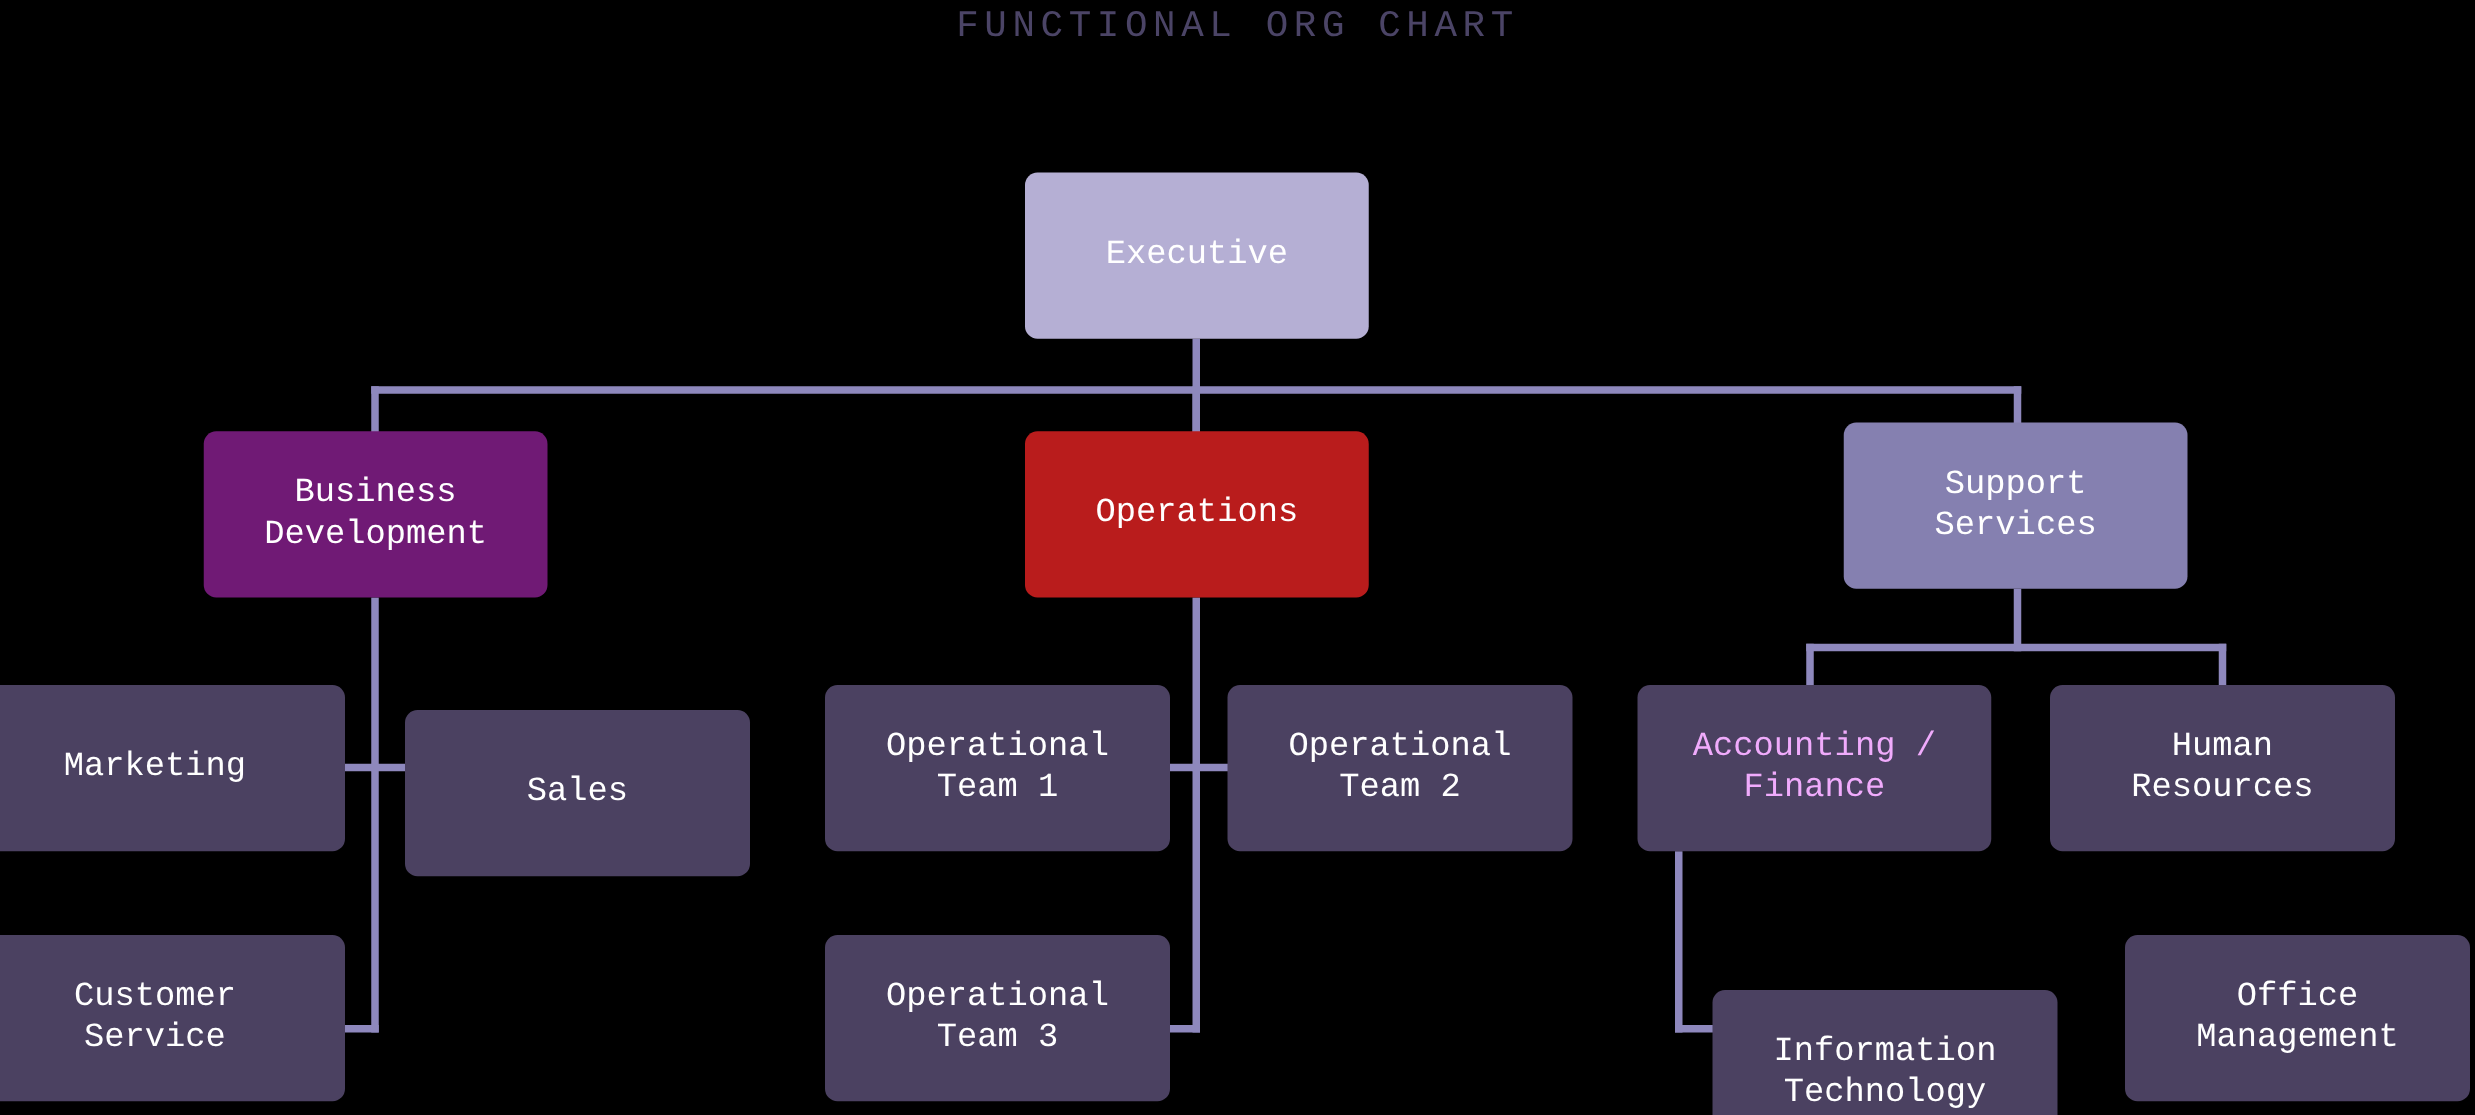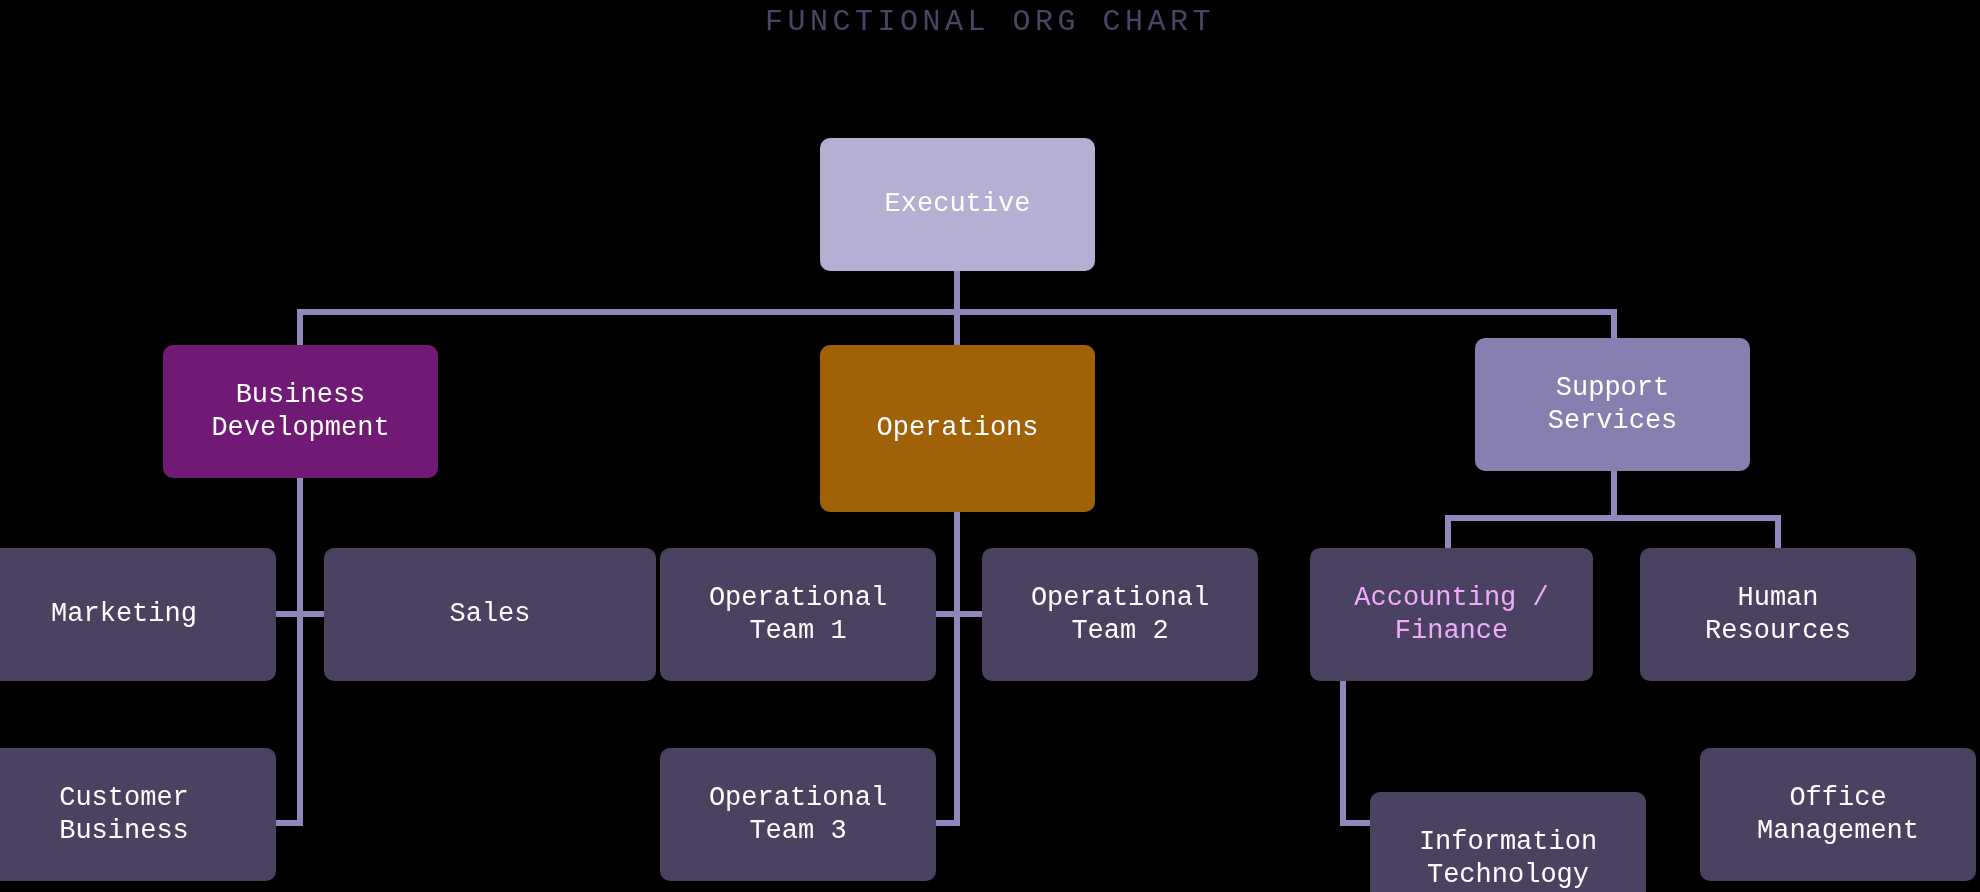--- a/index.html
+++ b/index.html
@@ -93,27 +93,27 @@
       <div class="connector" style="left: 1445px; top: 515px; width: 6px; height: 40px; background: rgb(142, 136, 189);"></div>
       <div class="connector" style="left: 1775px; top: 515px; width: 6px; height: 40px; background: rgb(142, 136, 189);"></div>
       <div class="connector" style="left: 1340px; top: 681px; width: 6px; height: 145px; background: rgb(142, 136, 189);"></div>
       <div class="connector" style="left: 1340px; top: 820px; width: 60px; height: 6px; background: rgb(142, 136, 189);"></div>
     </div>
 
   <div id="node-layer">
       <div class="node level-0" style="left: 820px; top: 138px; width: 275px; height: 133px; color: rgb(255, 255, 255); background: rgb(181, 175, 212);"><span>Executive</span></div>
       <div class="node level-1" style="left: 163px; top: 345px; width: 275px; height: 133px; color: rgb(255, 255, 255); background: #701a75;"><span>Business
 Development</span></div>
-      <div class="node level-1" style="left: 820px; top: 345px; width: 275px; height: 167px; color: rgb(255, 255, 255); background: #a16207; text-align: center;"><span>Operations</span></div>
+      <div class="node level-1" style="left: 820px; top: 345px; width: 275px; height: 133px; color: rgb(255, 255, 255); background: #b91c1c; text-align: center;"><span>Operations</span></div>
       <div class="node level-1" style="left: 1475px; top: 338px; width: 275px; height: 133px; color: #ffffff; background: rgb(133, 128, 176);"><span>Support
 Services</span></div>
       <div class="node level-2" style="left: -28px; top: 548px; width: 304px; height: 133px; color: rgb(255, 255, 255); background: rgb(75, 65, 97);"><span>Marketing</span></div>
-      <div class="node level-2" style="left: 324px; top: 548px; width: 332px; height: 133px; color: rgb(255, 255, 255); background: rgb(75, 65, 97);"><span>Sales</span></div>
+      <div class="node level-2" style="left: 324px; top: 568px; width: 276px; height: 133px; color: rgb(255, 255, 255); background: rgb(75, 65, 97);"><span>Sales</span></div>
       <div class="node level-2" style="left: -28px; top: 748px; width: 304px; height: 133px; color: rgb(255, 255, 255); background: rgb(75, 65, 97);"><span>Customer
-Business</span></div>
+Service</span></div>
       <div class="node level-2" style="left: 660px; top: 548px; width: 276px; height: 133px; color: rgb(255, 255, 255); background: rgb(75, 65, 97);"><span>Operational
 Team 1</span></div>
       <div class="node level-2" style="left: 982px; top: 548px; width: 276px; height: 133px; color: rgb(255, 255, 255); background: rgb(75, 65, 97);"><span>Operational
 Team 2</span></div>
       <div class="node level-2" style="left: 660px; top: 748px; width: 276px; height: 133px; color: rgb(255, 255, 255); background: rgb(75, 65, 97);"><span>Operational
 Team 3</span></div>
       <div class="node level-2" style="left: 1310px; top: 548px; width: 283px; height: 133px; color: #f0abfc; background: rgb(75, 65, 97);"><span>Accounting /
 Finance</span></div>
       <div class="node level-2" style="left: 1640px; top: 548px; width: 276px; height: 133px; color: rgb(255, 255, 255); background: rgb(75, 65, 97); align-items: center;"><span>Human
 Resources</span></div>

